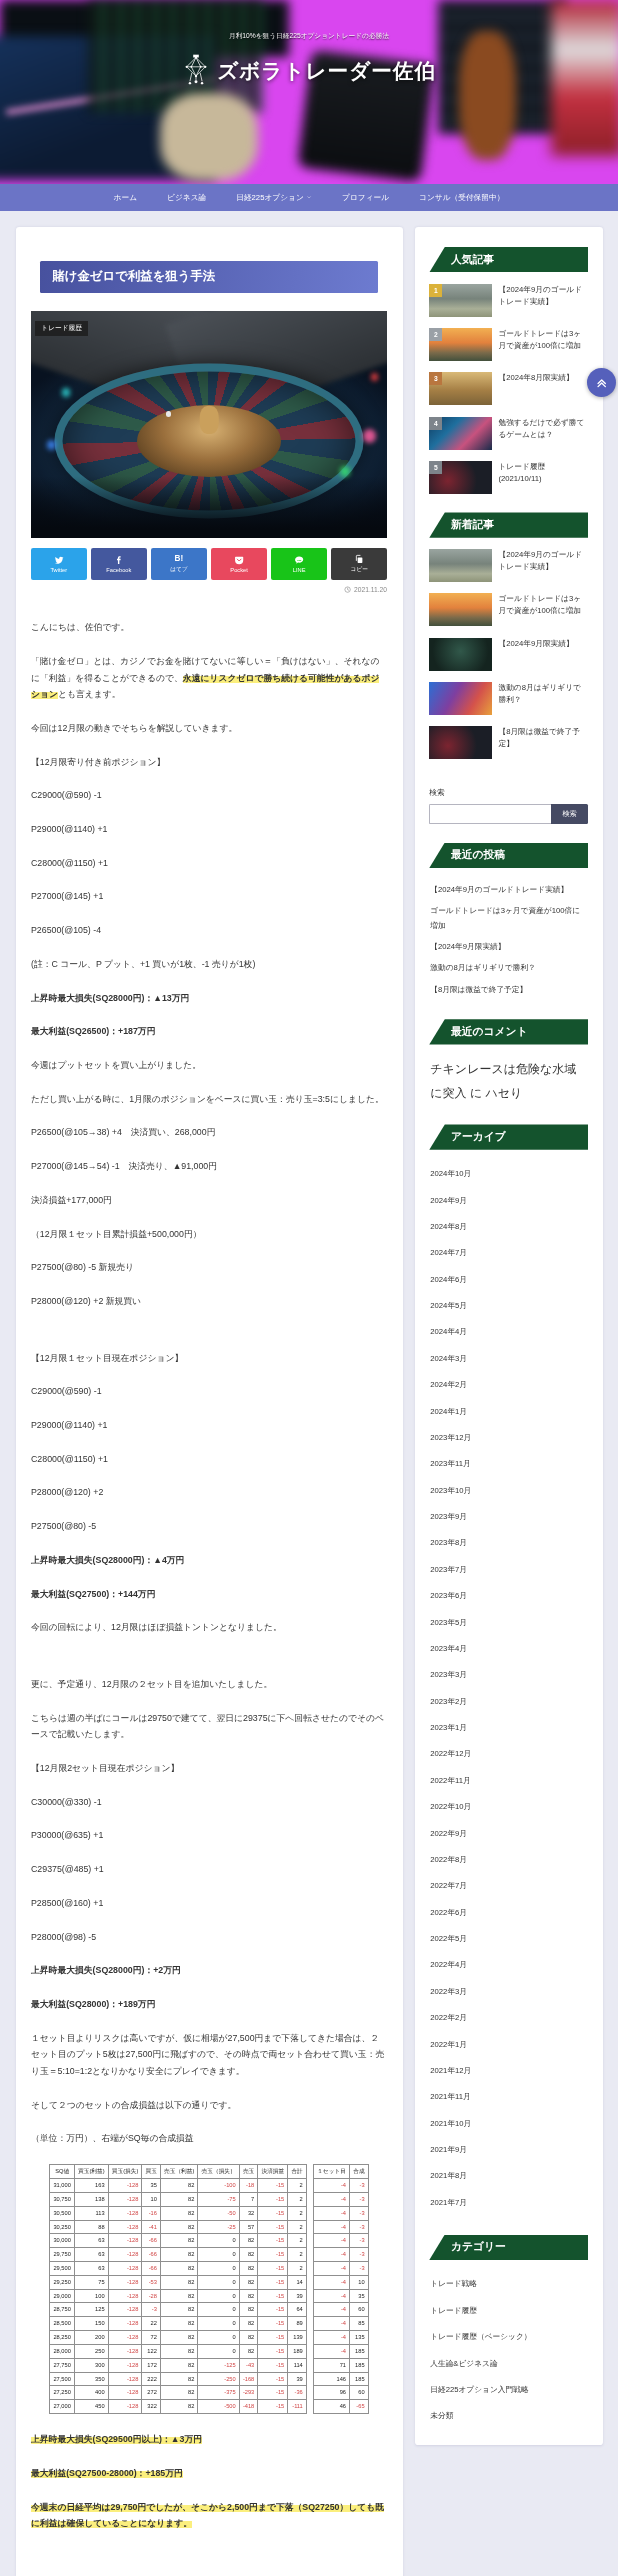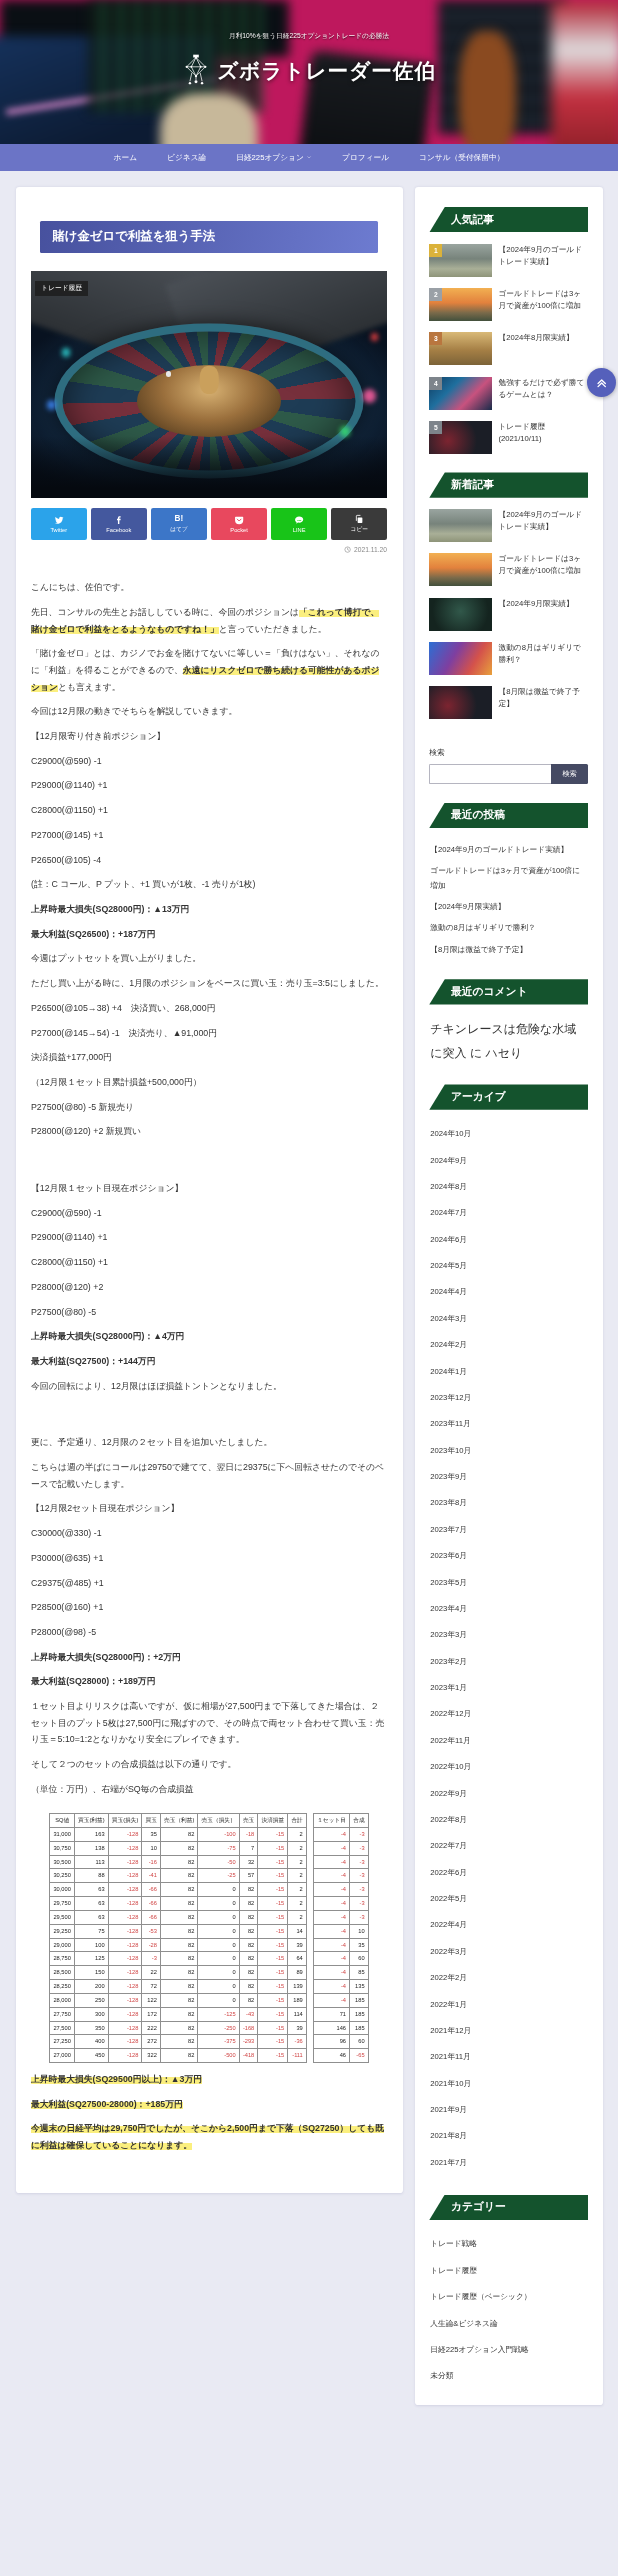--- a/index.html
+++ b/index.html
@@ -2,21 +2,21 @@
 <html lang="ja" style="font-size:8.2px"><head>
 <meta charset="utf-8">
 <style>
   *{box-sizing:border-box}
   html,body{margin:0;padding:0}
   body{width:618px;height:3091px;overflow:hidden;background:#e9eaf3;
        font-family:"Liberation Sans","DejaVu Sans",sans-serif;color:#333}
   a{text-decoration:none;color:inherit;cursor:pointer}
 
   
-  .site-header{position:relative;height:144px;background:#be185d;overflow:hidden}
+  .site-header{position:relative;height:184px;background:#d946ef;overflow:hidden}
   .hb{position:absolute;filter:blur(5.2px)}
   .hb1{left:-31px;top:36px;width:247px;height:144px;background:linear-gradient(160deg,#16335e,#0c1b33 65%)}
   .hb1b{left:5.2px;top:93px;width:216px;height:5.2px;background:#e08bd0;transform:rotate(-9deg);filter:blur(3.6px)}
   .hb2{left:0;top:0;width:289px;height:57px;background:#0a0f14}
   .hb3{left:88px;top:0;width:175px;height:113px;background:repeating-linear-gradient(90deg,#0f1d17 0 13.4px,#1f5c3a 13.4px 17.5px);opacity:.75}
   .hb4{left:160px;top:93px;width:98px;height:88px;background:#c7b89a;border-radius:40%}
   .hb5{left:304px;top:57px;width:124px;height:118px;background:linear-gradient(#191c20,#0b0d10);border-radius:10.3px;transform:rotate(7deg)}
   .hb6{left:438px;top:0;width:129px;height:134px;background:repeating-linear-gradient(180deg,#141a22 0 13.4px,#1d2530 13.4px 20.6px)}
   .hb7{left:551px;top:0;width:72px;height:156px;background:linear-gradient(180deg,#b02030,#dfdfe0 32%,#c23040 62%,#8c1f27);filter:blur(6.7px)}
   .hb8{left:459px;top:31px;width:57px;height:129px;background:#8a4a20;border-radius:40%}
@@ -63,21 +63,21 @@
   .share-small{display:flex;flex-direction:column;align-items:center;justify-content:center;gap:2.1px;height:32px;border-radius:2.1px;color:#fff}
   .s-ic{display:flex;align-items:center;justify-content:center}
   .share-small .s-ic{width:10.3px;height:10.3px}
   .share-small .s-ic svg{width:10.3px;height:10.3px}
   .s-lb{font-size:5.7px}
   .txtic{font-weight:800;font-size:8.2px;line-height:1}
   .date-row{display:flex;justify-content:flex-end;align-items:center;gap:2.6px;color:#888;font-size:6.7px;margin-top:6.2px}
   .date-row .s-ic,.date-row svg{width:7.2px;height:7.2px}
 
   .entry-body{margin-top:26px;font-size:8.8px;line-height:1.9;color:#333}
-  .para{margin:8px 0}
+  .para{margin:17px 0}
   .para.mt-lg{margin-top:40px}
   .bld{font-weight:700}
   .mk-y{background:linear-gradient(transparent 30%,#fbef7e 30%)}
 
   .pl-table{border-collapse:collapse;margin:15.5px auto 5.2px;font-size:5.7px;color:#222}
   .pl-table th,.pl-table td{border:0.5px solid #8f8f8f;padding:1px 3.1px;text-align:right;white-space:nowrap;background:#fff;height:7.7px}
   .pl-table th{text-align:center;font-weight:400}
   .pl-table .gap{border:none;background:transparent;min-width:7.2px;padding:0}
   .pl-table .neg{color:#d04545}
 
@@ -257,21 +257,20 @@
             <circle cx="12" cy="12" r="9" fill="none" stroke="currentColor" stroke-width="2"></circle>
             <path d="M12 7v5l3.5 2" fill="none" stroke="currentColor" stroke-width="2" stroke-linecap="round"></path>
           </svg>
         </span>
       <span>2021.11.20</span>
     </div>
 
     <div class="entry-body">
       <div id="paras-before">
           <p class="para"><span>こんにちは、佐伯です。</span></p>
-          <p class="para"><span>先日、コンサルの先生とお話ししている時に、今回のポジションは</span><span class="bld mk-y">「これって博打で、賭け金ゼロで利益をとるようなものですね！」</span><span>と言っていただきました。</span></p>
           <p class="para"><span>「賭け金ゼロ」とは、カジノでお金を賭けてないに等しい＝「負けはない」、それなのに「利益」を得ることができるので、</span><span class="bld mk-y">永遠にリスクゼロで勝ち続ける可能性があるポジション</span><span>とも言えます。</span></p>
           <p class="para"><span>今回は12月限の動きでそちらを解説していきます。</span></p>
           <p class="para"><span>【12月限寄り付き前ポジション】</span></p>
           <p class="para"><span>C29000(@590) -1</span></p>
           <p class="para"><span>P29000(@1140) +1</span></p>
           <p class="para"><span>C28000(@1150) +1</span></p>
           <p class="para"><span>P27000(@145) +1</span></p>
           <p class="para"><span>P26500(@105) -4</span></p>
           <p class="para"><span>(註：C コール、P プット、+1 買いが1枚、-1 売りが1枚)</span></p>
           <p class="para"><span class="bld">上昇時最大損失(SQ28000円)：▲13万円</span></p>

